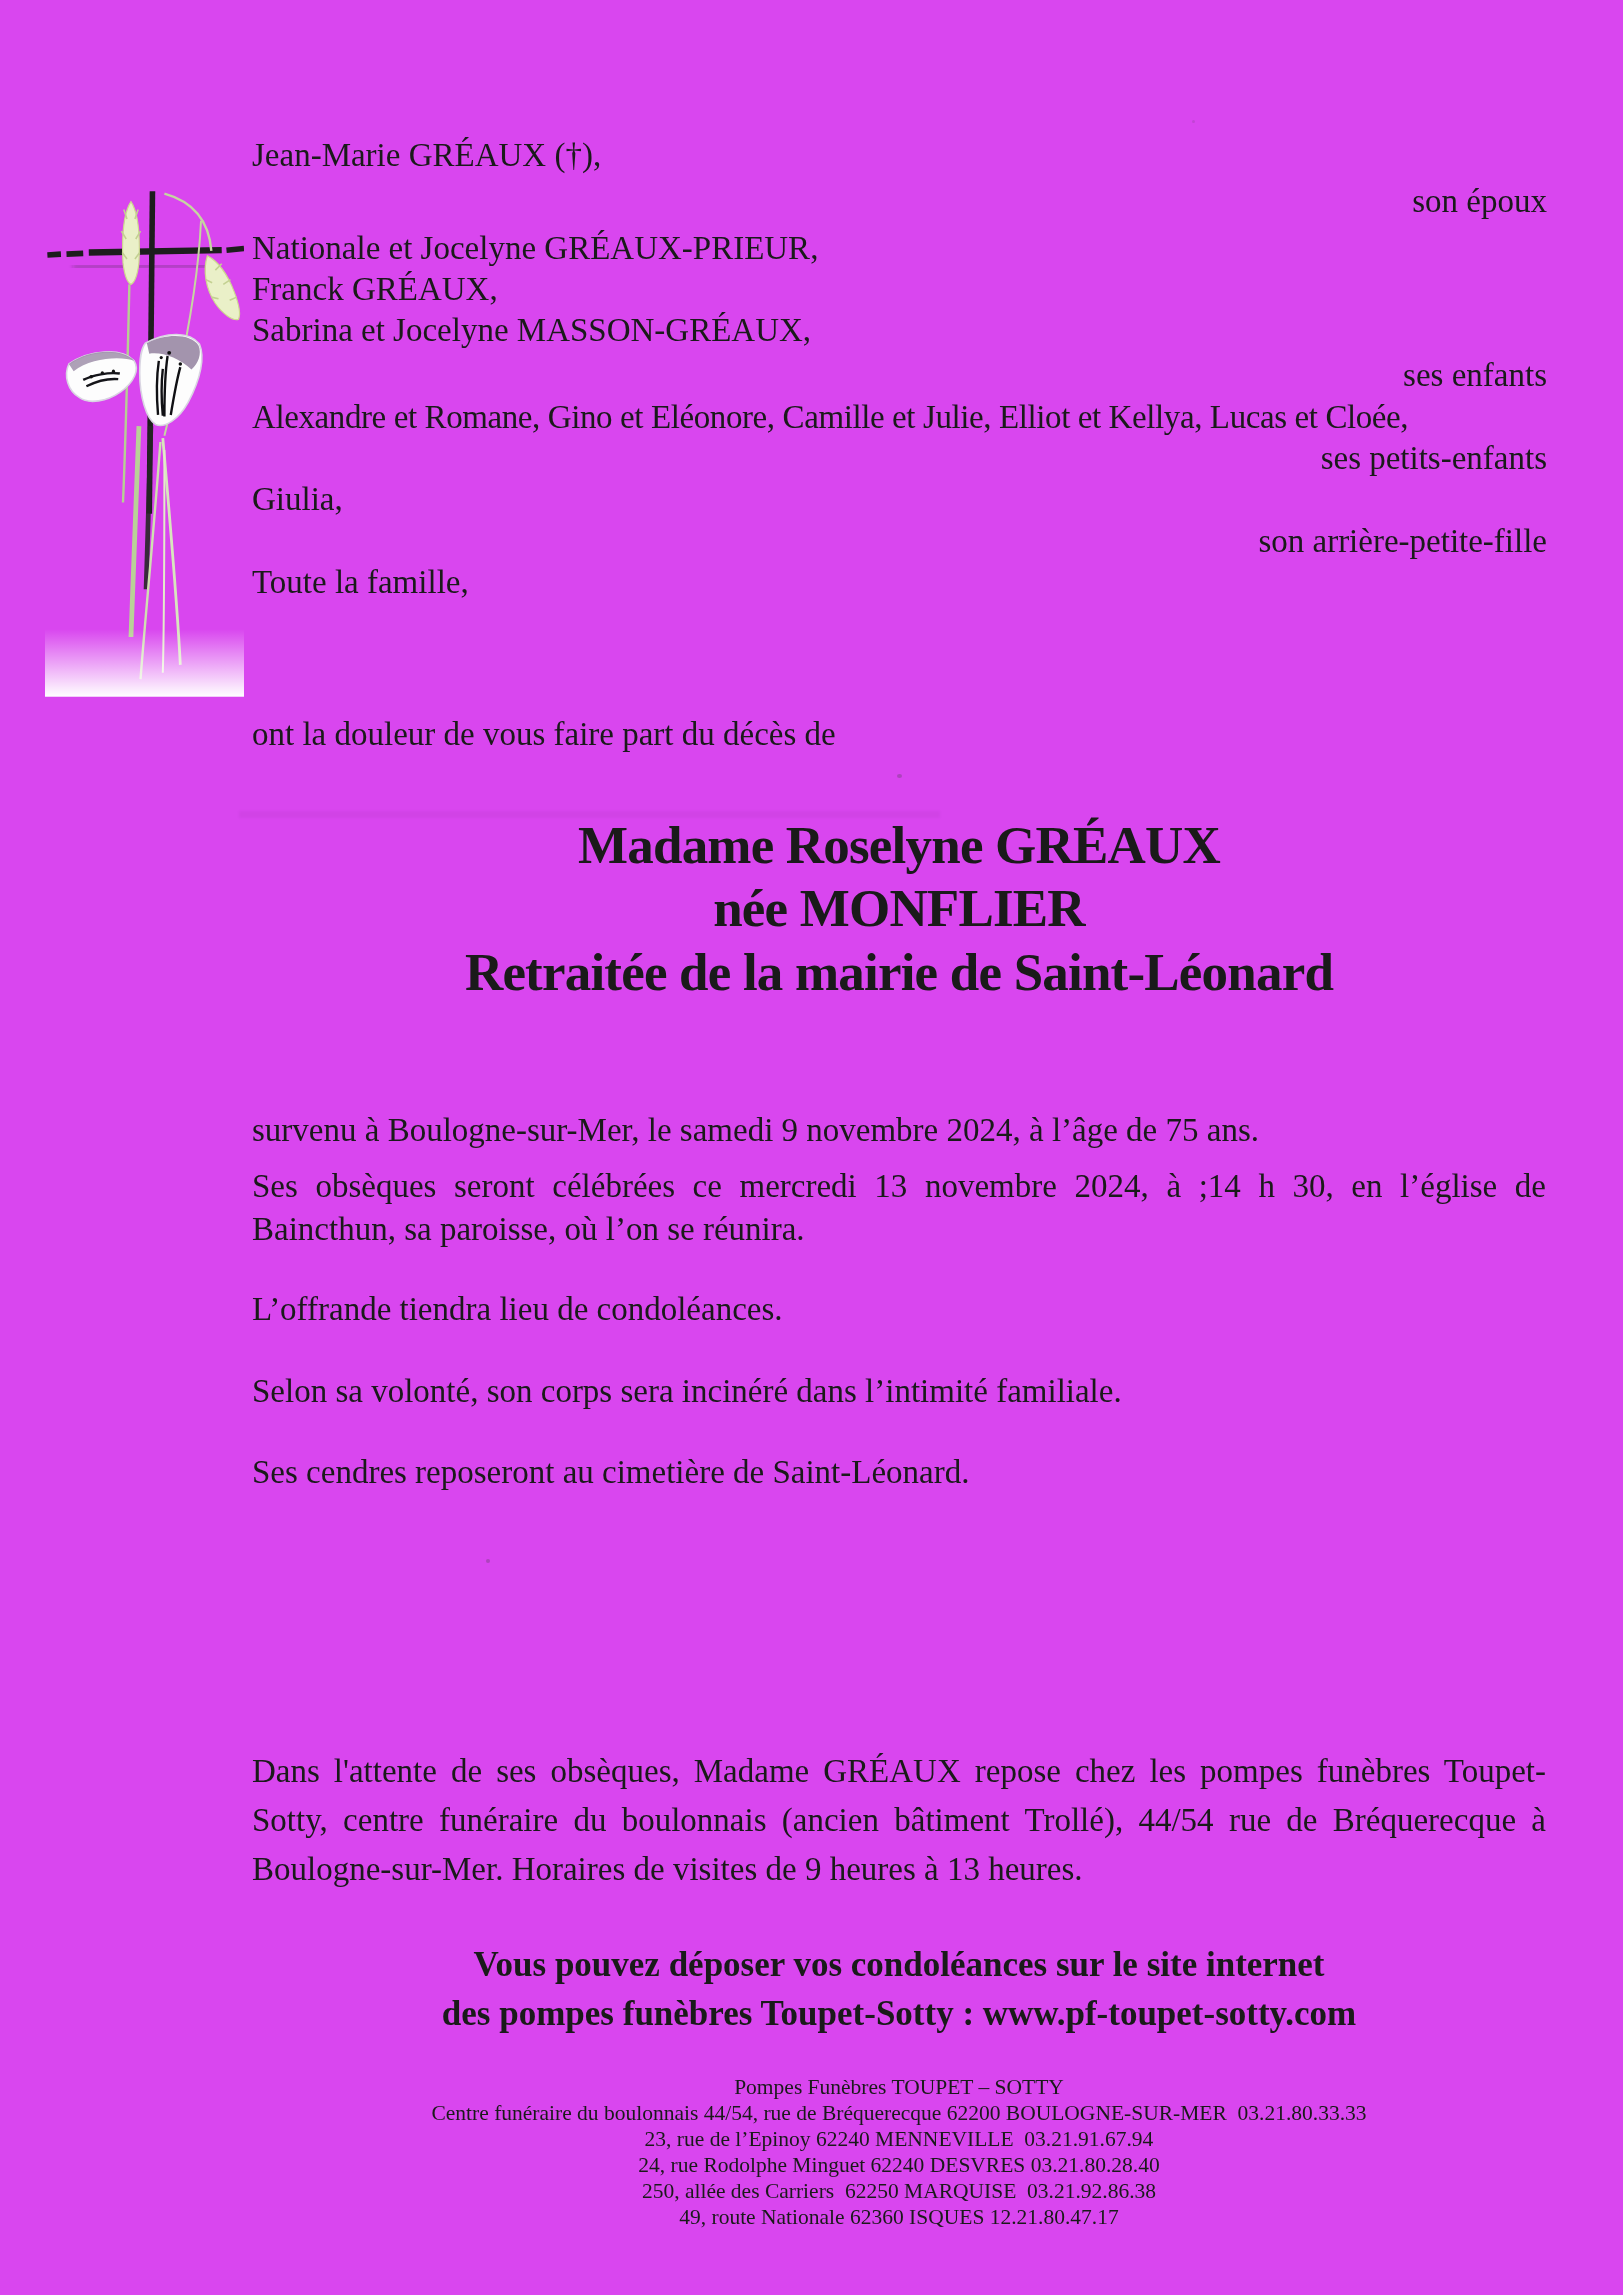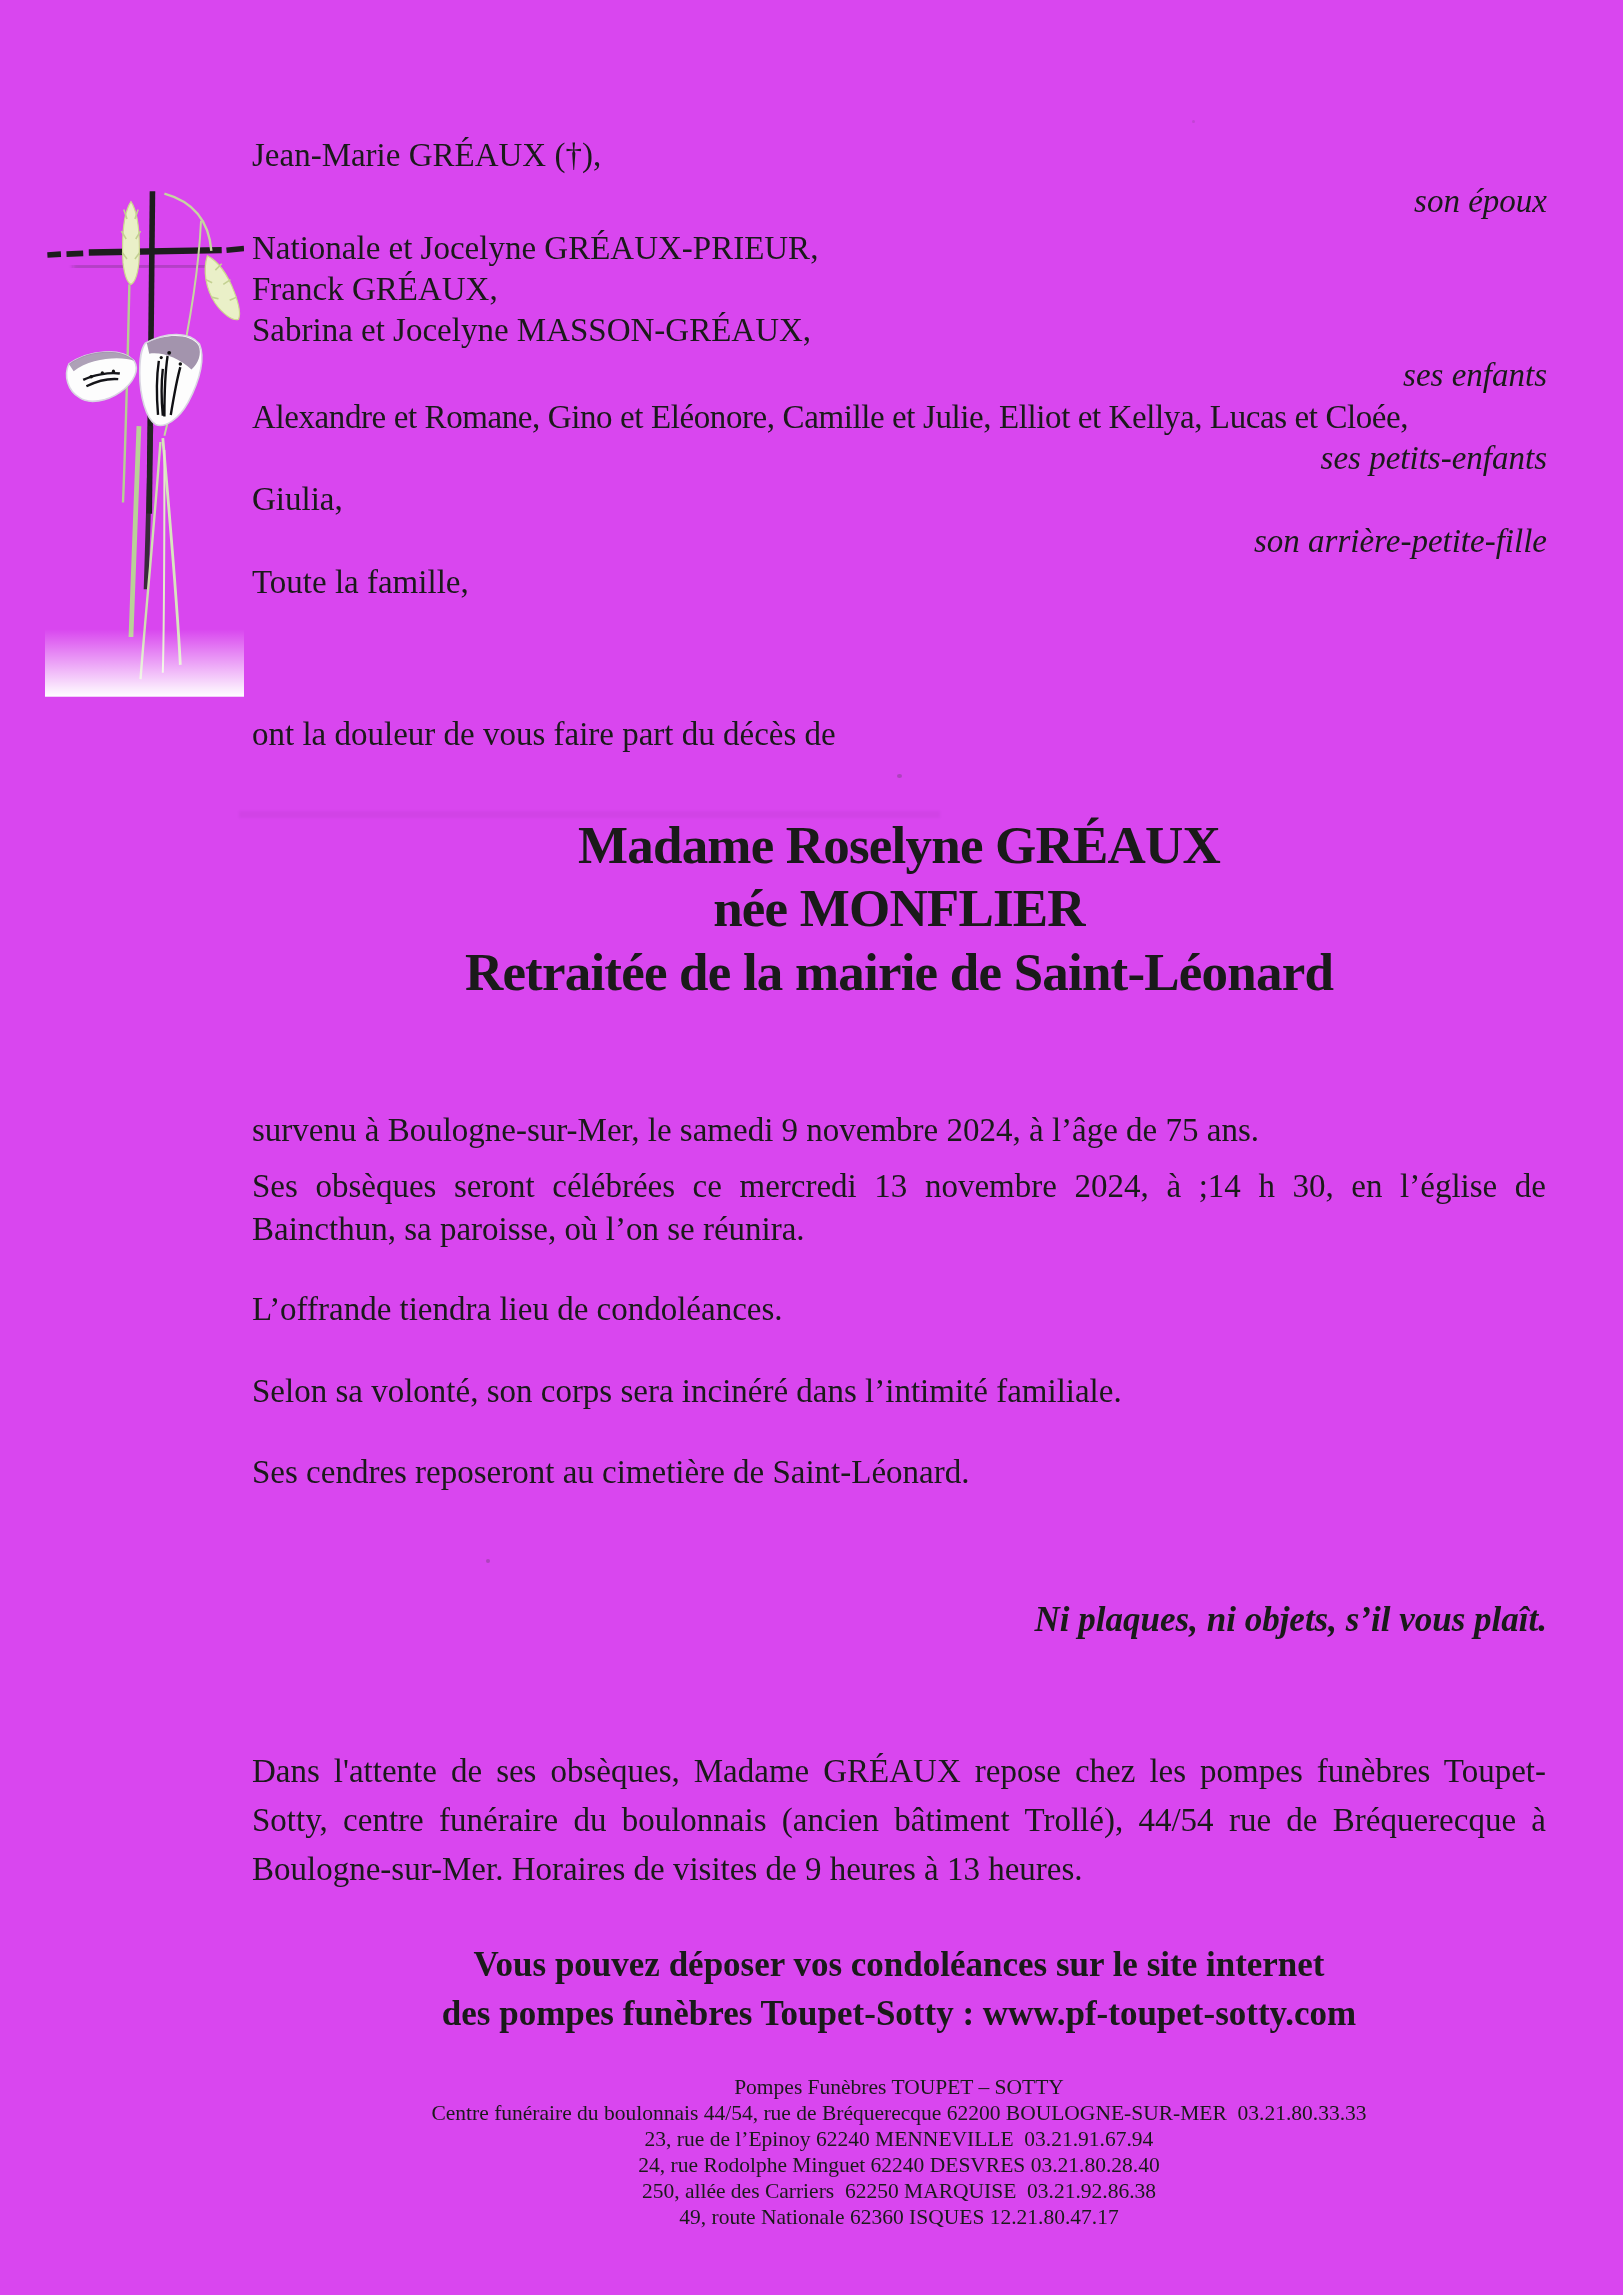--- a/index.html
+++ b/index.html
@@ -8,21 +8,21 @@
     width:1624px;height:2295px;
     background:#d946ef;
     overflow:hidden;
     font-family:"Liberation Serif","DejaVu Serif",serif;
     color:#1a1a1a;
     margin:0 auto;
   }
   .line{position:absolute;white-space:nowrap;font-size:33px;line-height:1.15;}
   .left{left:252px;}
   .rightalign{right:77px;text-align:right;}
-  .italic{font-style:italic;}
+  .italic{}
   .para{position:absolute;left:252px;width:1294px;font-size:33px;text-align:justify;white-space:normal;}
   .center{position:absolute;left:252px;width:1294px;text-align:center;white-space:nowrap;}
   .title-line{font-weight:bold;font-size:53px;letter-spacing:-0.8px;}
   .grand{font-size:33px;letter-spacing:-0.4px;}
   .noplaque{font-weight:bold;font-style:italic;font-size:35px;}
   .condol{font-weight:bold;font-size:35px;}
   .footer-block{position:absolute;left:252px;width:1294px;top:2074px;text-align:center;font-size:21.5px;line-height:26px;}
   .artwork{position:absolute;left:45px;top:187px;width:199px;height:510px;}
   .speck{position:absolute;background:rgba(60,60,60,.28);border-radius:50%;}
   .smear{position:absolute;left:239px;top:811px;width:701px;height:7.2px;background:rgba(0,0,0,.035);filter:blur(1.6px);}
@@ -122,21 +122,20 @@
   <div class="center title-line" style="top:942px">Retraitée de la mairie de Saint-Léonard</div>
 
   <div class="line left" style="top:1112px">survenu à Boulogne-sur-Mer, le samedi 9 novembre 2024, à l’âge de 75 ans.</div>
 
   <div class="para" style="top:1165px;line-height:43px">Ses obsèques seront célébrées ce mercredi 13 novembre 2024, à ;14 h 30, en l’église de Baincthun, sa paroisse, où l’on se réunira.</div>
 
   <div class="line left" style="top:1291px">L’offrande tiendra lieu de condoléances.</div>
   <div class="line left" style="top:1454px">Ses cendres reposeront au cimetière de Saint-Léonard.</div>
   <div class="line left" style="top:1373px">Selon sa volonté, son corps sera incinéré dans l’intimité familiale.</div>
 
-  <div class="line rightalign noplaque" style="top:1600px">Ni plaques, ni objets, s’il vous plaît.</div>
 
   <div class="para" style="top:1747px;line-height:49px">Dans l'attente de ses obsèques, Madame GRÉAUX repose chez les pompes funèbres Toupet-Sotty, centre funéraire du boulonnais (ancien bâtiment Trollé), 44/54 rue de Bréquerecque à Boulogne-sur-Mer. Horaires de visites de 9 heures à 13 heures.</div>
 
   <div class="center condol" style="top:1945px">Vous pouvez déposer vos condoléances sur le site internet</div>
   <div class="center condol" style="top:1994px">des pompes funèbres Toupet-Sotty : www.pf-toupet-sotty.com</div>
 
   <div class="footer-block">
     <div>Pompes Funèbres TOUPET – SOTTY</div>
     <div>Centre funéraire du boulonnais 44/54, rue de Bréquerecque 62200 BOULOGNE-SUR-MER&nbsp; 03.21.80.33.33</div>
     <div>23, rue de l’Epinoy 62240 MENNEVILLE&nbsp; 03.21.91.67.94</div>

